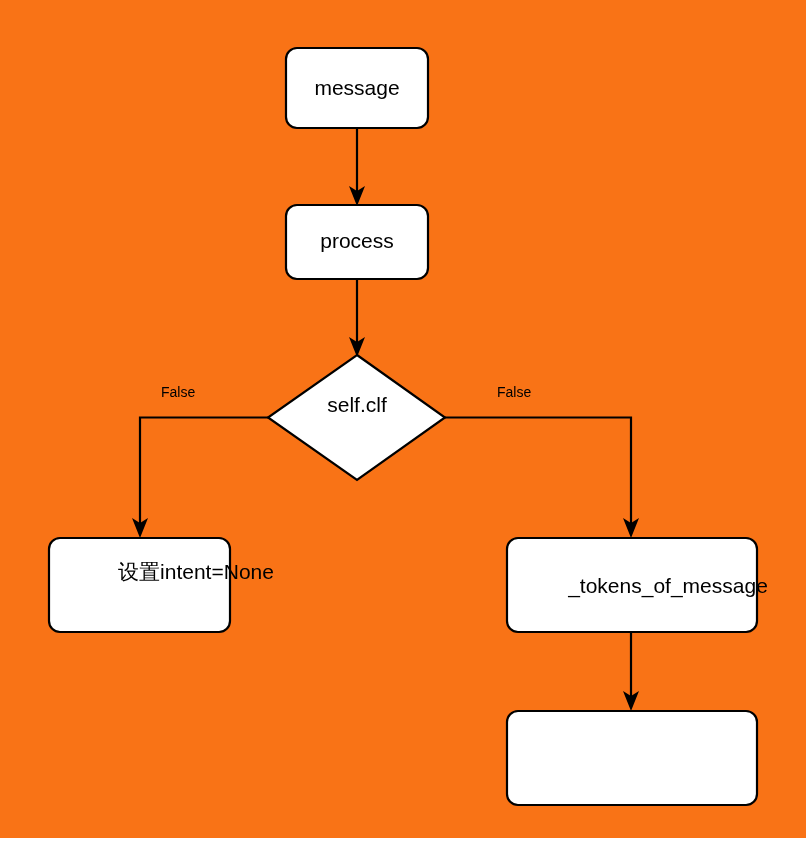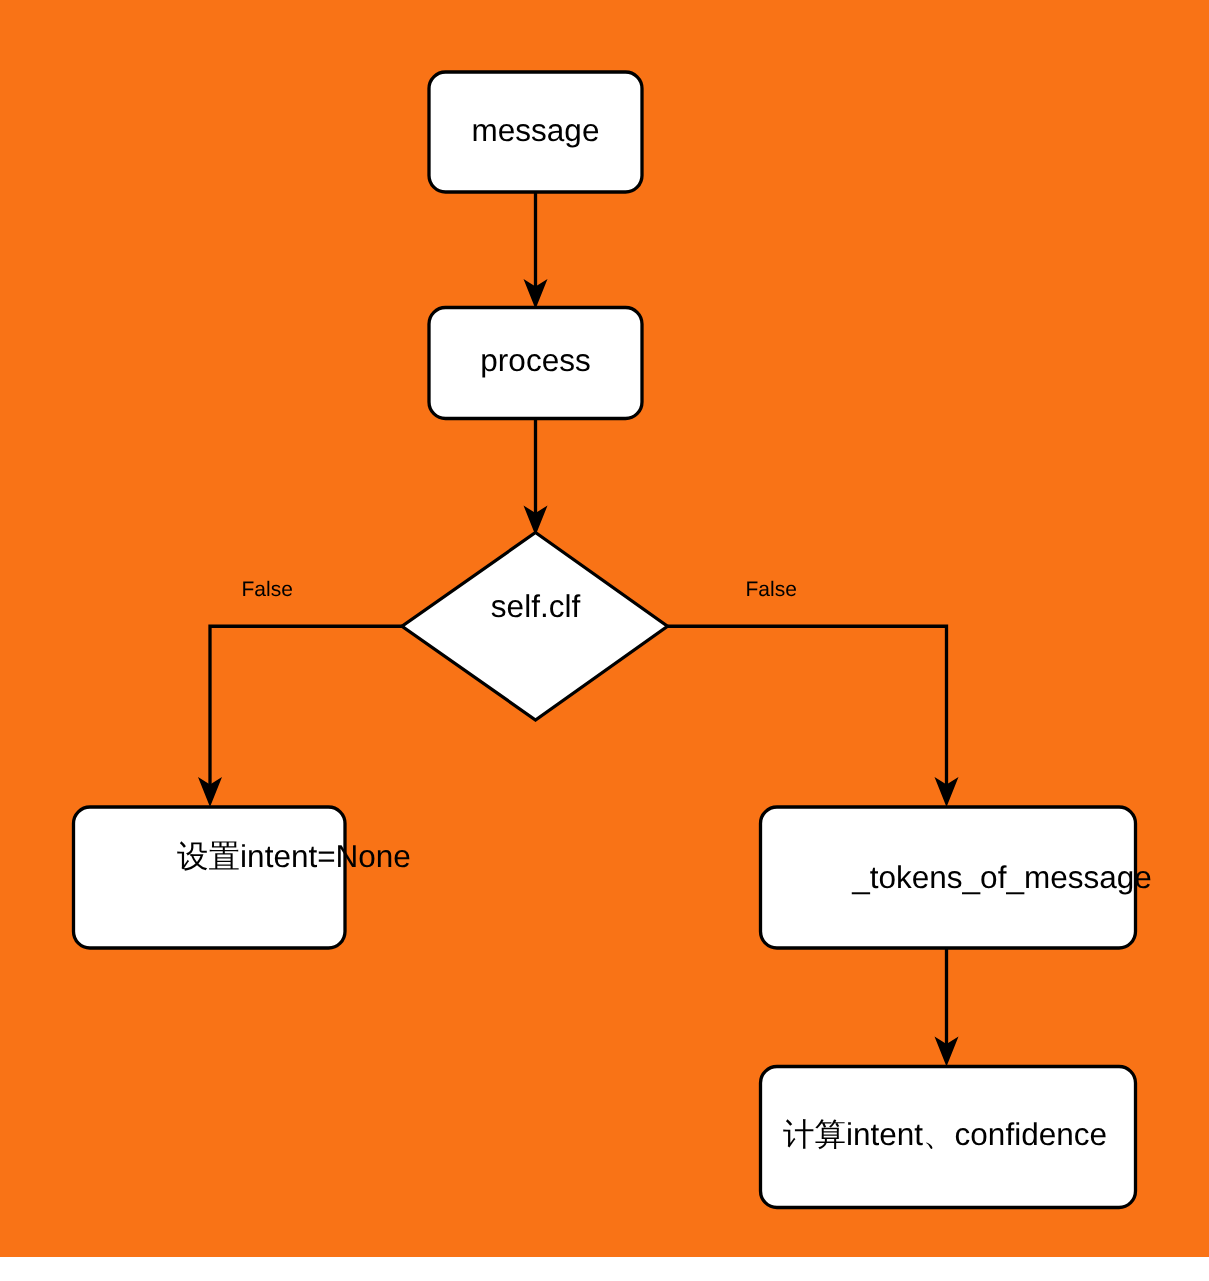--- a/index.html
+++ b/index.html
@@ -114,19 +114,18 @@
 
   <div class="node-label label-center" style="left:357px; top:241px;">process</div>
 
   <div class="node-label label-center" style="left:357px; top:405px;">self.clf</div>
 
   <div class="node-label label-center" style="left:156px; top:572px;margin-left:40px;">设置intent=None</div>
 
 
   <div class="node-label label-center" style="left:668px; top:586px;">_tokens_of_message</div>
 
-  <div class="node-label label-center" style="left:630px; top:757px;">计算intent、confidence</div>
 
   <div class="edge-label" style="left:161px; top:380px;">False</div>
 
   <div class="edge-label" style="left:497px; top:380px;">False</div>
 
 </div>
 
 </body></html>

